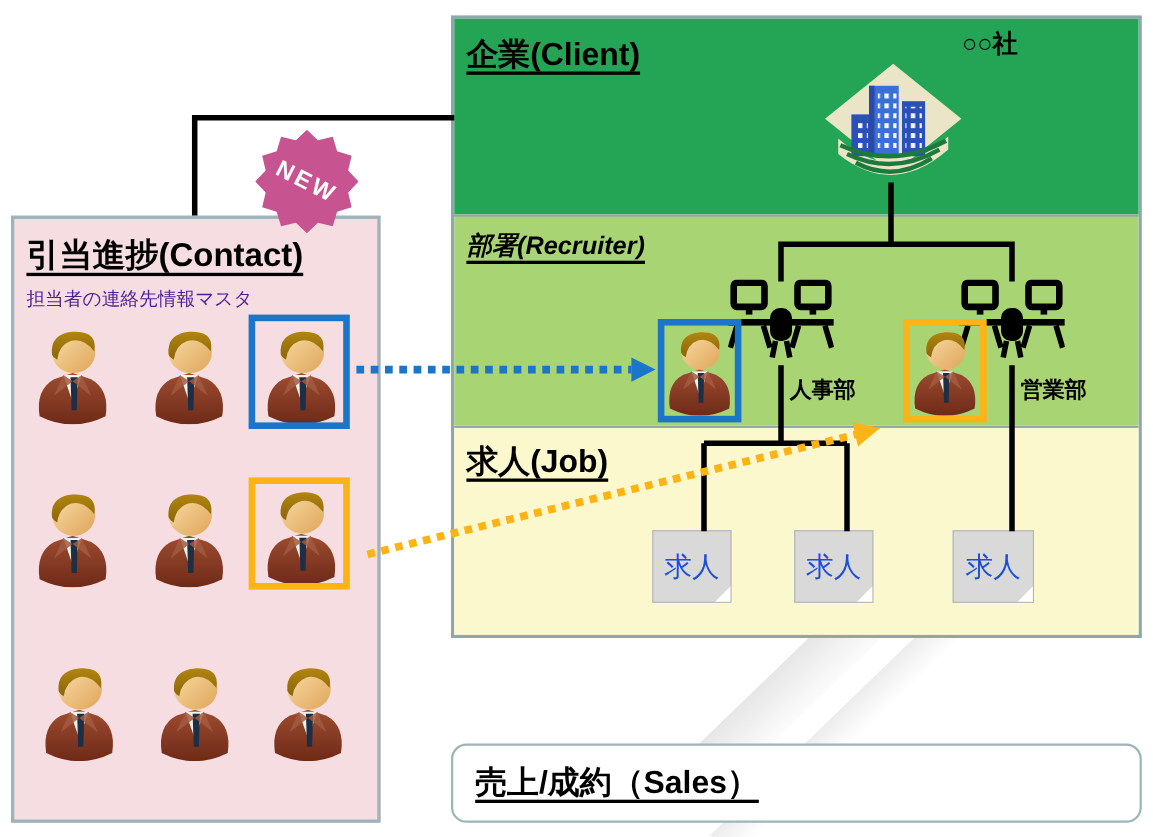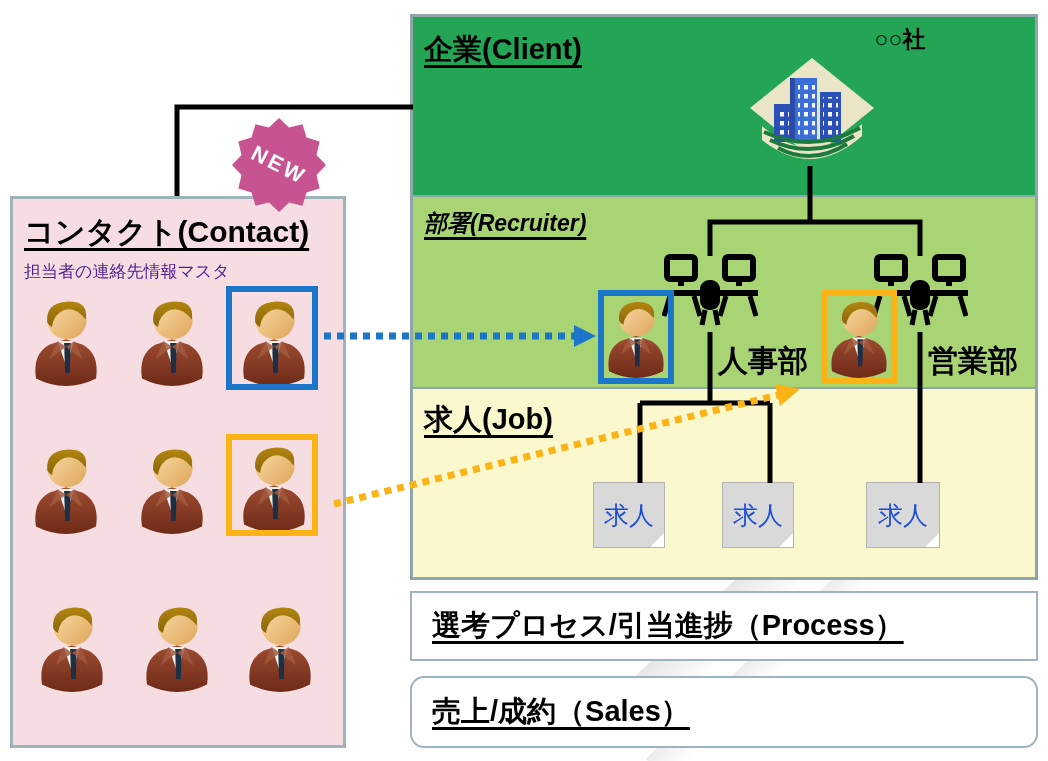--- a/index.html
+++ b/index.html
@@ -40,21 +40,21 @@
   }
   .h-client    { left:424px; top:30px;  font-size:29px; }
   .h-recruiter { left:424px; top:208px; font-size:23px;font-style:italic; }
   .h-job       { left:424px; top:400px; font-size:29px; }
   .h-process   { margin-left:20px; font-size:29px; }
   .h-sales     { margin-left:20px; font-size:29px; }
   .h-contact   { left:24px; top:212px;  font-size:30px; }
 
   .company-label { left:845px; top:24px; width:110px; text-align:center;
     font-size:23px; font-weight:bold; z-index:2; }
-  .dept-label { font-size:30px; font-weight:bold; z-index:2; white-space:nowrap; }
+  .dept-label { font-size:20px; font-weight:bold; z-index:2; white-space:nowrap; }
   .dept-hr    { left:718px; top:341px; }
   .dept-sales { left:928px; top:341px; }
 
   .contact-sub { left:24px; top:260px; font-size:17px; color:#4c1d95; z-index:2; }
 
   .person { z-index:2; }
   .desk-icon { z-index:2; }
   .building-icon { left:748px; top:58px; width:128px; height:112px; z-index:2; }
 
   .hl-box { z-index:3; border-style:solid; }
@@ -181,29 +181,26 @@
   <div class="abs job-note note1">
       <span>求人</span>
     </div>
   <div class="abs job-note note2">
       <span>求人</span>
     </div>
   <div class="abs job-note note3">
       <span>求人</span>
     </div>
 
-  <div class="abs plain-box process-box">
-    <span class="heading h-process">選考プロセス/引当進捗（Process）</span>
-  </div>
   <div class="abs plain-box sales-box">
     <span class="heading h-sales">売上/成約（Sales）</span>
   </div>
 
   <div class="abs contact-box"></div>
-  <span class="abs heading h-contact">コンタクト(Contact)</span>
+  <span class="abs heading h-contact">引当進捗(Contact)</span>
   <span class="abs contact-sub">担当者の連絡先情報マスタ</span>
 
   <svg class="abs person" style="left:26px;top:296px;width:80px;height:90px">
       <use href="#sym-person"></use>
     </svg>
   <svg class="abs person" style="left:132px;top:296px;width:80px;height:90px">
       <use href="#sym-person"></use>
     </svg>
   <svg class="abs person" style="left:234px;top:296px;width:80px;height:90px">
       <use href="#sym-person"></use>

